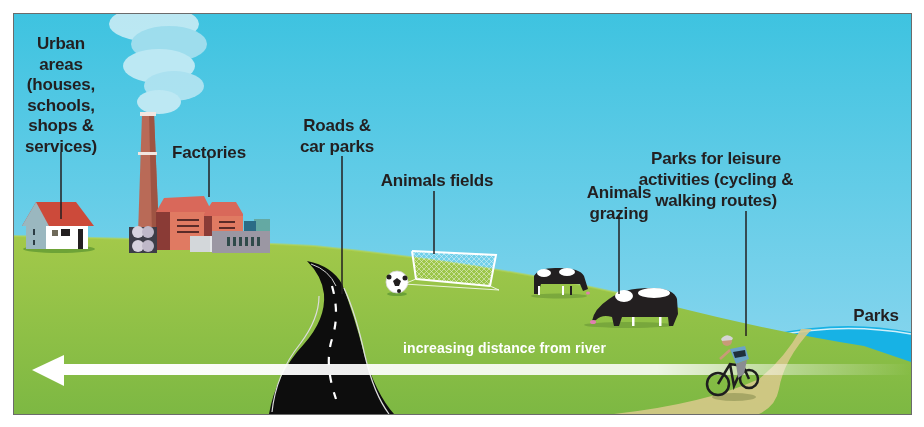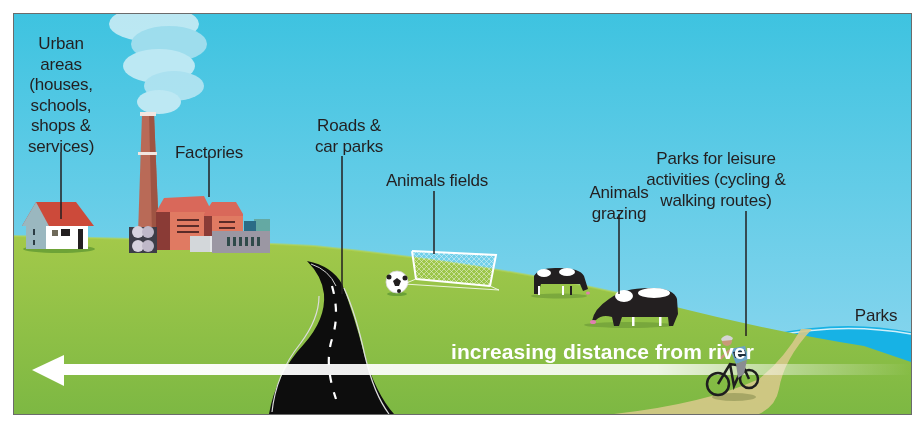--- a/index.html
+++ b/index.html
@@ -1,24 +1,24 @@
 <!DOCTYPE html>
 <html><head>
 <meta charset="utf-8">
 <style>
   html, body { margin: 0; padding: 0; background: #ffffff; }
   body { width: 924px; height: 427px; position: relative; overflow: hidden;
          font-family: "Liberation Sans", sans-serif; }
   #frame { position: absolute; left: 13px; top: 13px; width: 897px; height: 400px;
            border: 1px solid #6b6b6b; overflow: hidden; }
   #scene { position: absolute; left: 0; top: 0; width: 897px; height: 400px; }
-  .label { position: absolute; font-weight: normal; color: #231f20; font-size: 17px;
+  .label { position: absolute; font-weight: bold; color: #231f20; font-size: 17px;
            line-height: 21px; text-align: center; white-space: pre-line; letter-spacing: -0.2px; }
-  .arrow-text { position: absolute; color: #ffffff; font-weight: bold; font-size: 21px;
-                letter-spacing: 0.1px; margin-left: 48px; }
+  .arrow-text { position: absolute; color: #ffffff; font-weight: bold; font-size: 14px;
+                letter-spacing: 0.1px; }
 </style>
 </head>
 <body>
 
 <div id="frame">
   <svg id="scene" width="897" height="400" viewBox="0 0 897 400" xmlns="http://www.w3.org/2000/svg">
     <defs>
       <linearGradient id="sky" x1="0" y1="0" x2="0" y2="1">
         <stop offset="0" stop-color="#3ec3e0"></stop>
         <stop offset="1" stop-color="#93d8f0"></stop>
@@ -180,21 +180,21 @@
     <line x1="605" y1="200" x2="605" y2="280" stroke="#231f20" stroke-width="1.5"></line>
     <line x1="732" y1="197" x2="732" y2="322" stroke="#231f20" stroke-width="1.5"></line>
   </svg>
 
   <div class="label" style="left:2px; top:20px; width:90px; line-height:20.5px;">Urban areas
 (houses,
 schools,
 shops &amp;
 services)</div>
   <div class="label" style="left:150px; top:120px; width:90px;margin-top:8px;">Factories</div>
-  <div class="label" style="left:285px; top:101px; width:100px;">Roads &amp;
+  <div class="label" style="left:273px; top:101px; width:100px;">Roads &amp;
 car parks</div>
   <div class="label" style="left:363px; top:156px; width:120px;">Animals fields</div>
   <div class="label" style="left:560px; top:168px; width:90px;">Animals
 grazing</div>
   <div class="label" style="left:612px; top:134px; width:180px;">Parks for leisure
 activities (cycling &amp;
 walking routes)</div>
   <div class="label" style="left:837px; top:291px; width:50px;">Parks</div>
 
   <div class="arrow-text" style="left:389px; top:344px; transform: translateY(-18px);">increasing distance from river</div>

